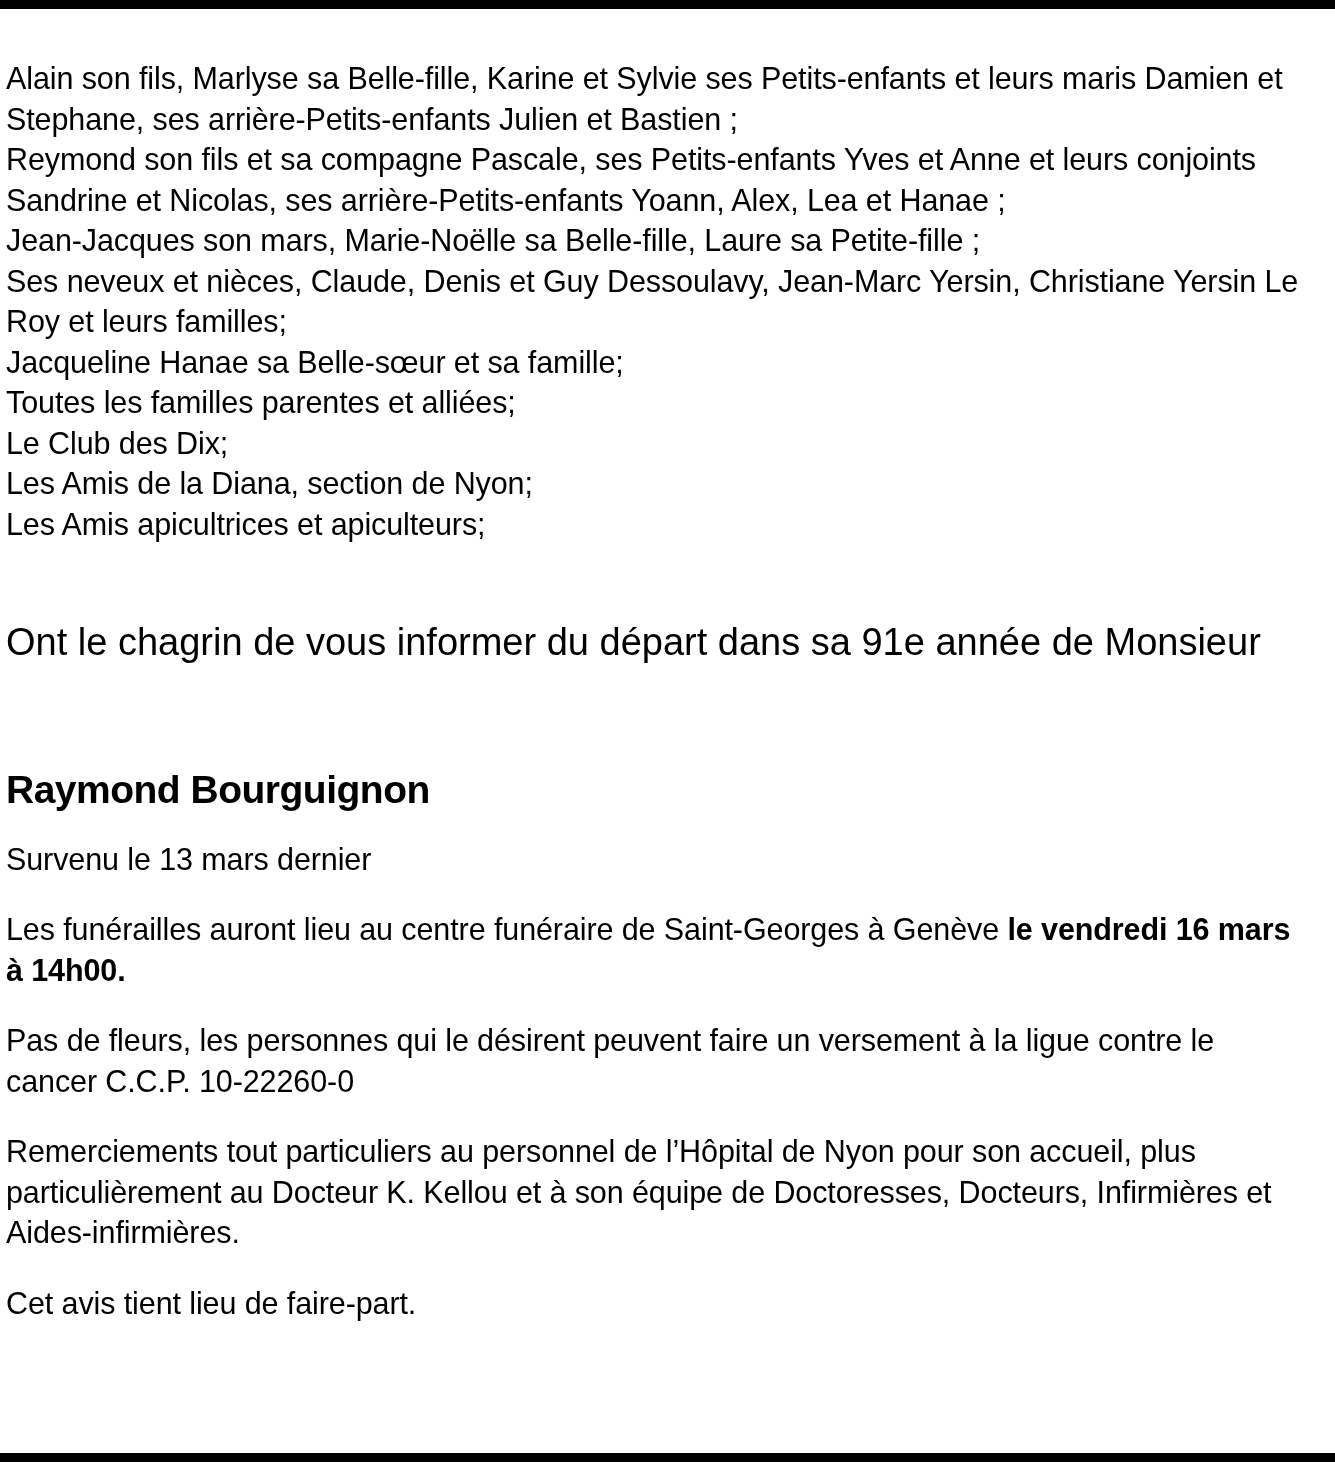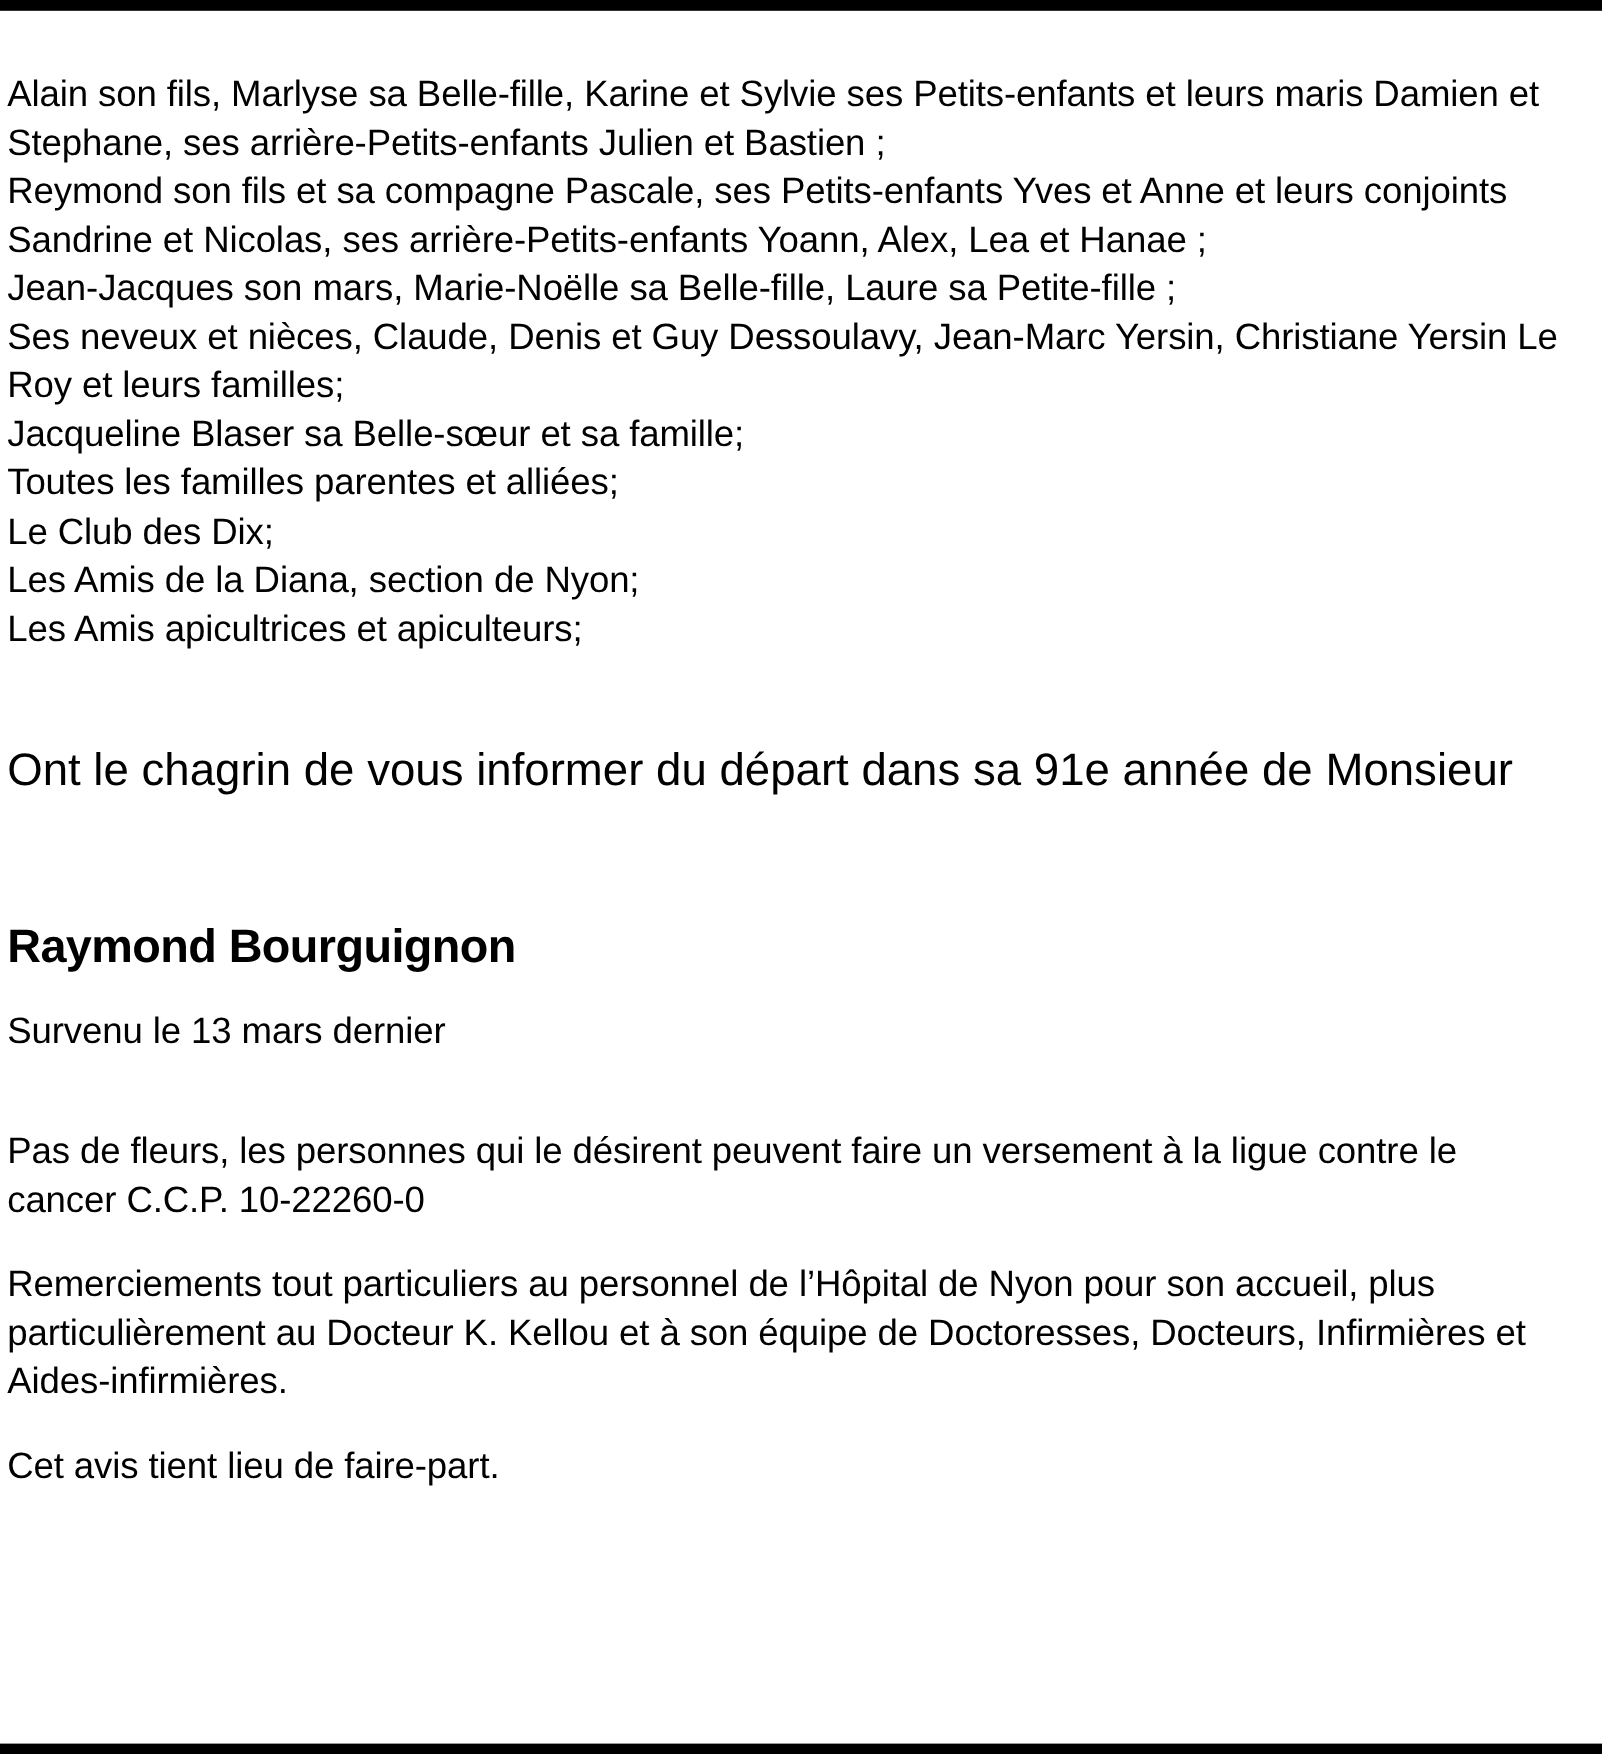--- a/index.html
+++ b/index.html
@@ -79,38 +79,39 @@
 
   <div class="rule-top"></div>
 
   <div class="content">
 
     <div class="family-block">
       <p>Alain son fils, Marlyse sa Belle-fille, Karine et Sylvie ses Petits-enfants et leurs maris Damien et Stephane, ses arrière-Petits-enfants Julien et Bastien ;</p>
       <p>Reymond son fils et sa compagne Pascale, ses Petits-enfants Yves et Anne et leurs conjoints Sandrine et Nicolas, ses arrière-Petits-enfants Yoann, Alex, Lea et Hanae ;</p>
       <p>Jean-Jacques son mars, Marie-Noëlle sa Belle-fille, Laure sa Petite-fille ;</p>
       <p>Ses neveux et nièces, Claude, Denis et Guy Dessoulavy, Jean-Marc Yersin, Christiane Yersin Le Roy et leurs familles;</p>
-      <p>Jacqueline Blaser sa Belle-sœur et sa famille;</p>
+      <p>Jacqueline Hanae sa Belle-sœur et sa famille;</p>
       <p>Toutes les familles parentes et alliées;</p>
       <p>Le Club des Dix;</p>
       <p>Les Amis de la Diana, section de Nyon;</p>
       <p>Les Amis apicultrices et apiculteurs;</p>
     </div>
 
     <div class="spacer-sm"></div>
 
     <p class="announce">Ont le chagrin de vous informer du départ dans sa 91e année de Monsieur</p>
 
     <h1 class="name">Raymond Bourguignon</h1>
 
     <div class="body-block">
       <p>Survenu le 13 mars dernier</p>
 
       <div class="para-gap"></div>
 
+      <p><span>Les funérailles auront lieu au centre funéraire de Saint-Georges à Genève </span><b>le vendredi 16 mars à 14h00.</b></p>
 
       <div class="para-gap"></div>
 
       <p>Pas de fleurs, les personnes qui le désirent peuvent faire un versement à la ligue contre le cancer C.C.P. 10-22260-0</p>
 
       <div class="para-gap"></div>
 
       <p>Remerciements tout particuliers au personnel de l’Hôpital de Nyon pour son accueil, plus particulièrement au Docteur K. Kellou et à son équipe de Doctoresses, Docteurs, Infirmières et Aides-infirmières.</p>
 
       <div class="para-gap"></div>

